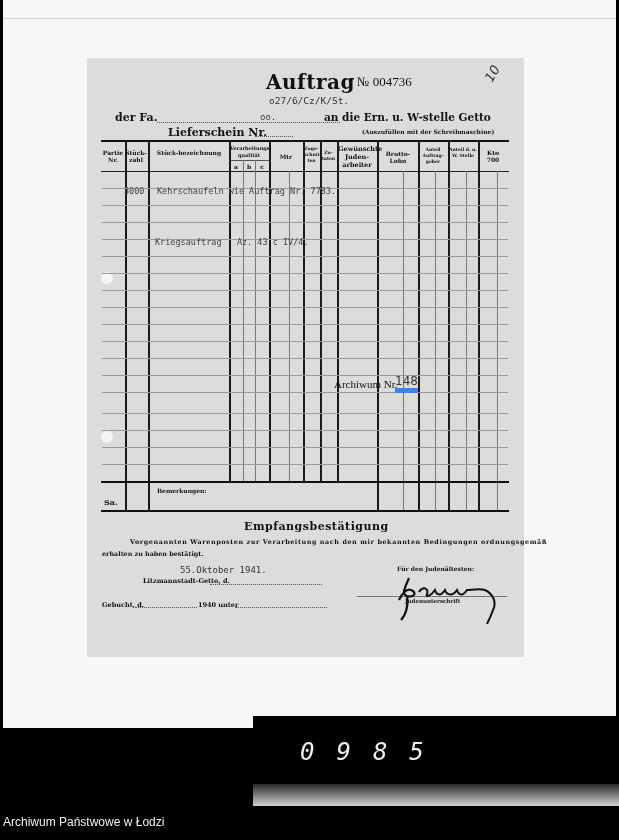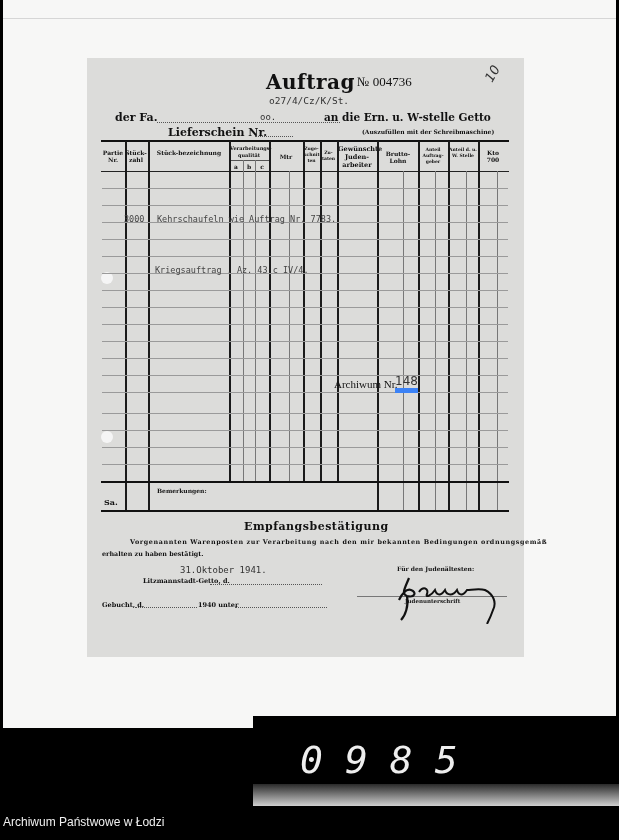--- a/index.html
+++ b/index.html
@@ -15,43 +15,43 @@
   .ref { left:269px; top:95px; font-size:9.5px; }
   .folio { left:484px; top:66px; font-size:13px; font-style:italic; transform:rotate(-60deg); color:#333; font-family:"DejaVu Sans", sans-serif;}
   .lbl { font-size:11px; }
   .small { font-size:6px; }
   .dotline { position:absolute; border-bottom:1px dotted #555; height:0; }
   .hline { position:absolute; height:1px; background:#9a9a9a; }
   .hthick { position:absolute; height:2px; background:#111; }
   .vline { position:absolute; width:1.5px; background:#1a1a1a; }
   .vthin { position:absolute; width:1px; background:#777; }
   .th { position:absolute; font-size:6px; font-weight:bold; text-align:center; line-height:7px; color:#111; font-family:"DejaVu Serif", serif; }
-  .typed { font-family:"DejaVu Sans Mono", monospace; font-size:8.5px; color:#444; position:absolute; white-space:nowrap;margin-top:28px; }
+  .typed { font-family:"DejaVu Sans Mono", monospace; font-size:8.5px; color:#444; position:absolute; white-space:nowrap; }
   .hole { position:absolute; width:12px; height:12px; border-radius:50%; background:#f5f5f5; }
   .counter-strip { position:absolute; left:253px; top:716px; width:366px; height:78px; background:#000; }
   .counter-fade { position:absolute; left:253px; top:784px; width:366px; height:22px; background:linear-gradient(#2a2a2a,#d0d0d0); }
-  .counter { position:absolute; left:300px; top:738px; font-family:"DejaVu Sans Mono", monospace; font-size:38px; letter-spacing:22px; color:#eee; font-style:italic; font-weight:300; }
+  .counter { position:absolute; left:300px; top:738px; font-family:"DejaVu Sans Mono", monospace; font-size:24px; letter-spacing:22px; color:#eee; font-style:italic; font-weight:300; }
   .footer { position:absolute; left:0; top:808px; width:619px; height:32px; background:#000; }
   .footer-text { position:absolute; left:3px; top:815px; font-family:"Liberation Sans", sans-serif; font-size:12px; color:#f0f0f0; }
   .signature { position:absolute; left:397px; top:574px; }
 </style>
 </head>
 <body>
 
 <div class="scan-bg"></div>
 <div class="scan-topline"></div>
 
 <div class="paper"></div>
 
 <div class="hole" style="left:101px;top:272px;"></div>
 <div class="hole" style="left:101px;top:431px;"></div>
 
 <div class="abs fraktur title">Auftrag</div>
 <div class="abs nr">№ 004736</div>
-<div class="abs mono ref">o27/4/Cz/K/St.</div>
+<div class="abs mono ref">o27/6/Cz/K/St.</div>
 <div class="abs folio">10</div>
 
 <div class="abs fraktur lbl" style="left:115px;top:111px;">der Fa.</div>
 <div class="dotline" style="left:157px;top:122px;width:183px;"></div>
 <div class="abs mono" style="left:260px;top:112px;font-size:9px;">oo.</div>
 <div class="abs fraktur lbl" style="left:324px;top:111px;font-size:10.5px;">an die Ern. u. W-stelle Getto</div>
 
 <div class="abs fraktur lbl" style="left:168px;top:126px;">Lieferschein Nr.</div>
 <div class="dotline" style="left:255px;top:136px;width:38px;"></div>
 <div class="abs fraktur small" style="left:362px;top:128px;">(Auszufüllen mit der Schreibmaschine)</div>
@@ -122,21 +122,21 @@
 <div class="abs" style="left:334px;top:378px;font-family:'Liberation Serif',serif;font-size:11px;">Archiwum Nr.</div>
 <div class="abs" style="left:395px;top:374px;font-family:'DejaVu Sans',sans-serif;font-size:12px;color:#333;border-bottom:5px solid #3b82f6;">148</div>
 
 <div class="abs fraktur" style="left:104px;top:497px;font-size:8px;">Sa.</div>
 <div class="abs fraktur" style="left:157px;top:487px;font-size:6px;">Bemerkungen:</div>
 
 <div class="abs fraktur" style="left:244px;top:520px;font-size:11px;letter-spacing:0.5px;">Empfangsbestätigung</div>
 <div class="abs fraktur" style="left:130px;top:538px;font-size:6.4px;letter-spacing:0.6px;">Vorgenannten Warenposten zur Verarbeitung nach den mir bekannten Bedingungen ordnungsgemäß</div>
 <div class="abs fraktur" style="left:102px;top:550px;font-size:6.4px;">erhalten zu haben bestätigt.</div>
 
-<div class="abs mono" style="left:180px;top:565px;font-size:9px;">31.Oktober 1941.</div>
+<div class="abs mono" style="left:180px;top:565px;font-size:9px;">55.Oktober 1941.</div>
 <div class="abs fraktur" style="left:143px;top:577px;font-size:6.5px;">Litzmannstadt-Getto, d.</div>
 <div class="dotline" style="left:210px;top:584px;width:112px;"></div>
 
 <div class="abs fraktur" style="left:397px;top:565px;font-size:6px;">Für den Judenältesten:</div>
 <div class="dotline" style="left:357px;top:596px;width:150px;border-bottom-style:solid;border-color:#777;"></div>
 <div class="abs fraktur" style="left:405px;top:598px;font-size:5.5px;">Judenunterschrift</div>
 
 <svg class="signature" width="115" height="50" viewBox="0 0 115 50">
   <path d="M12 4 C8 14, 4 20, 10 22 C18 24, 20 18, 14 16 C8 14, 4 22, 2 26" stroke="#111" stroke-width="2.2" fill="none"></path>
   <path d="M10 22 C12 32, 8 42, 4 46" stroke="#111" stroke-width="2.2" fill="none"></path>

